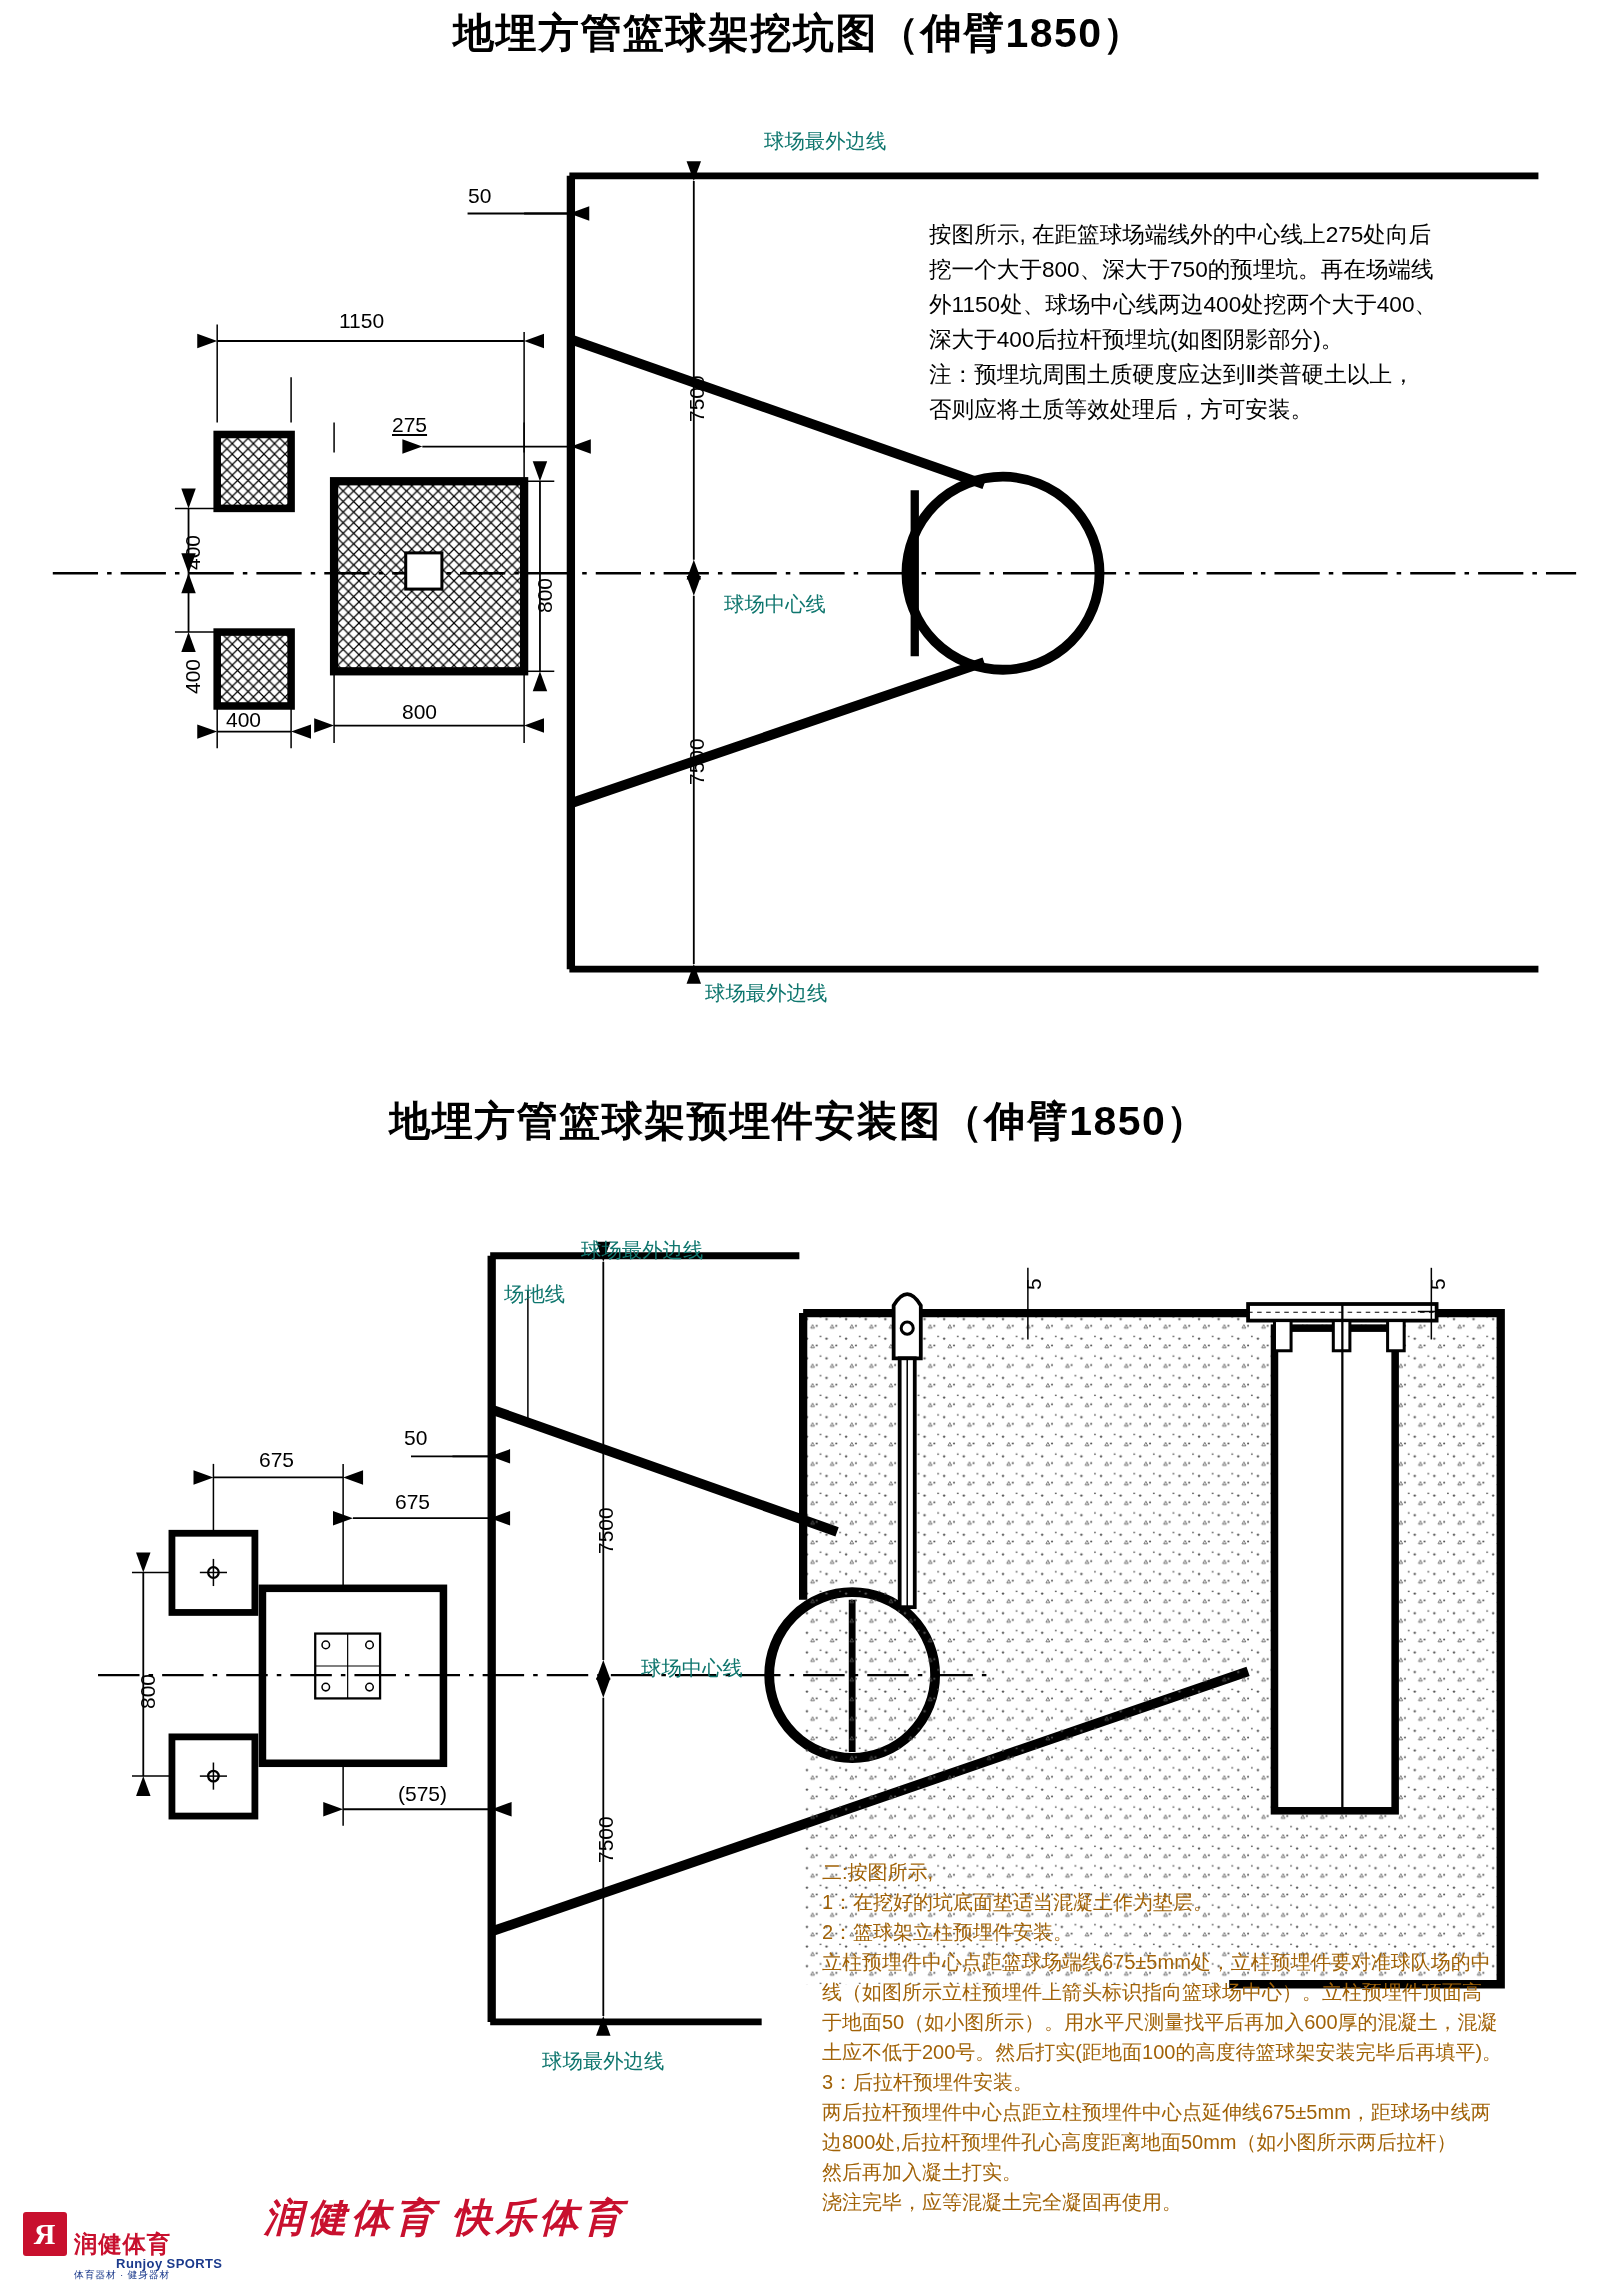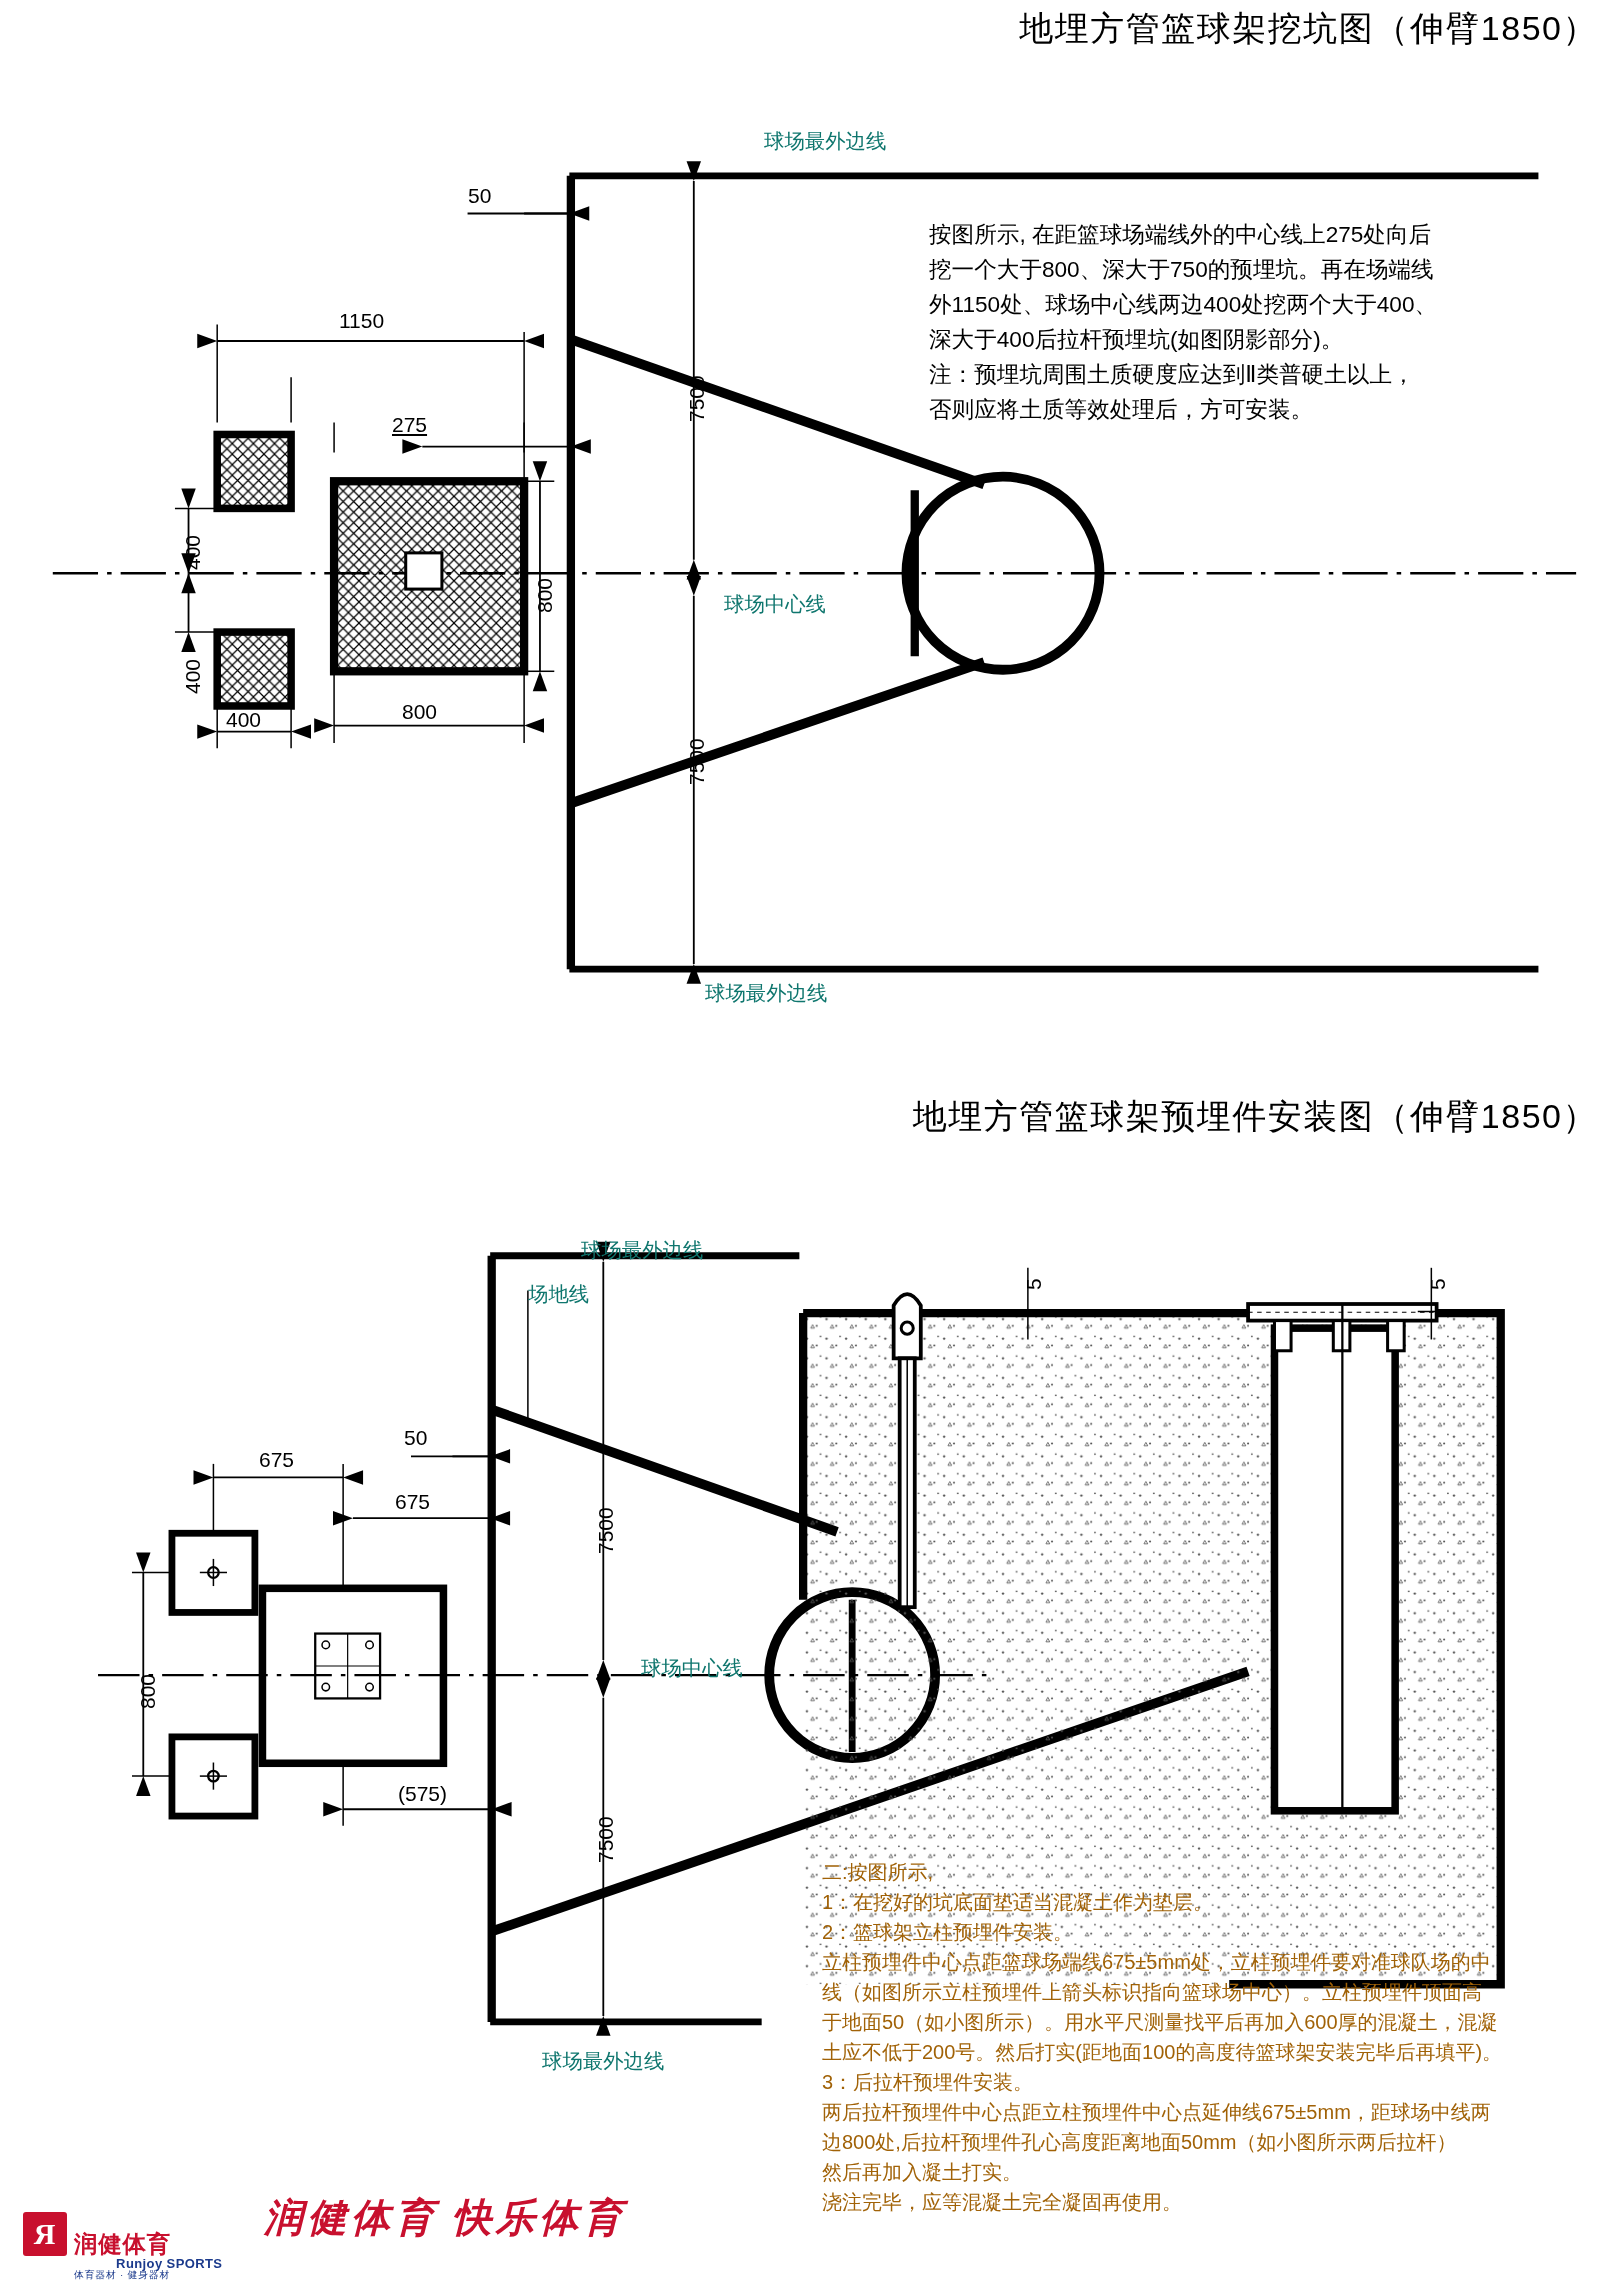--- a/index.html
+++ b/index.html
@@ -1,18 +1,18 @@
 <!DOCTYPE html>
 <html style="font-size:12px"><head>
 <meta charset="utf-8">
 <style>
   html,body{margin:0;padding:0;background:#ffffff;}
   body{width:1598px;height:2295px;position:relative;font-family:"Liberation Sans","DejaVu Sans",sans-serif;color:#111;}
   .root{position:relative;width:1598px;height:2295px;overflow:hidden;}
-  .title{position:absolute;width:100%;text-align:right;font-size:34px;font-weight:normal;letter-spacing:1.5px;color:#000;}
+  .title{position:absolute;width:100%;text-align:center;font-size:41px;font-weight:bold;letter-spacing:1.5px;color:#000;}
   #title1{top:6px;}
   #title2{top:1094px;}
   .lbl{position:absolute;font-size:20.4px;color:#0f766e;white-space:nowrap;}
   .dimtxt{position:absolute;font-size:21px;color:#000;white-space:nowrap;}
   .vtxt{position:absolute;font-size:21px;color:#000;transform:rotate(-90deg);transform-origin:left top;white-space:nowrap;}
   .note{position:absolute;font-size:22.6px;line-height:1.55;color:#000;white-space:pre-line;}
   .note2{position:absolute;font-size:20px;line-height:1.5;color:#a16207;white-space:pre-line;}
   svg{position:absolute;left:0;top:0;overflow:visible;}
   .logo{position:absolute;left:22.6px;top:2188px;display:flex;align-items:center;}
   .logo-mark{width:44px;height:44px;background:#c8102e;color:#fff;font-weight:bold;font-size:30px;display:flex;align-items:center;justify-content:center;border-radius:3px;font-family:"Liberation Serif",serif;}
@@ -201,21 +201,21 @@
 
     <line x1="1363" y1="120" x2="1363" y2="215" stroke="#000" stroke-width="2"></line>
     <line x1="1345" y1="178" x2="1390" y2="178" stroke="#000" stroke-width="2"></line>
     <line x1="1898" y1="120" x2="1898" y2="215" stroke="#000" stroke-width="2"></line>
     <line x1="1880" y1="178" x2="1925" y2="178" stroke="#000" stroke-width="2"></line>
   </svg>
 
   <div class="lbl" style="left:581px;top:1236px;">球场最外边线</div>
   <div class="lbl" style="left:542px;top:2047px;">球场最外边线</div>
   <div class="lbl" style="left:641px;top:1654px;">球场中心线</div>
-  <div class="lbl" style="left:504px;top:1282px;width:21px;line-height:1.18;margin-left:24px;">场地线</div>
+  <div class="lbl" style="left:504px;top:1282px;width:21px;line-height:1.18;">场地线</div>
 
   <div class="dimtxt" style="left:404px;top:1426px;">50</div>
   <div class="dimtxt" style="left:259px;top:1448px;">675</div>
   <div class="dimtxt" style="left:395px;top:1490px;">675</div>
   <div class="vtxt" style="left:136px;top:1709px;">800</div>
   <div class="dimtxt" style="left:398px;top:1782px;">(575)</div>
   <div class="vtxt" style="left:594px;top:1554px;">7500</div>
   <div class="vtxt" style="left:594px;top:1863px;">7500</div>
   <div class="vtxt" style="left:1022px;top:1290px;">5</div>
   <div class="vtxt" style="left:1426px;top:1290px;">5</div>

